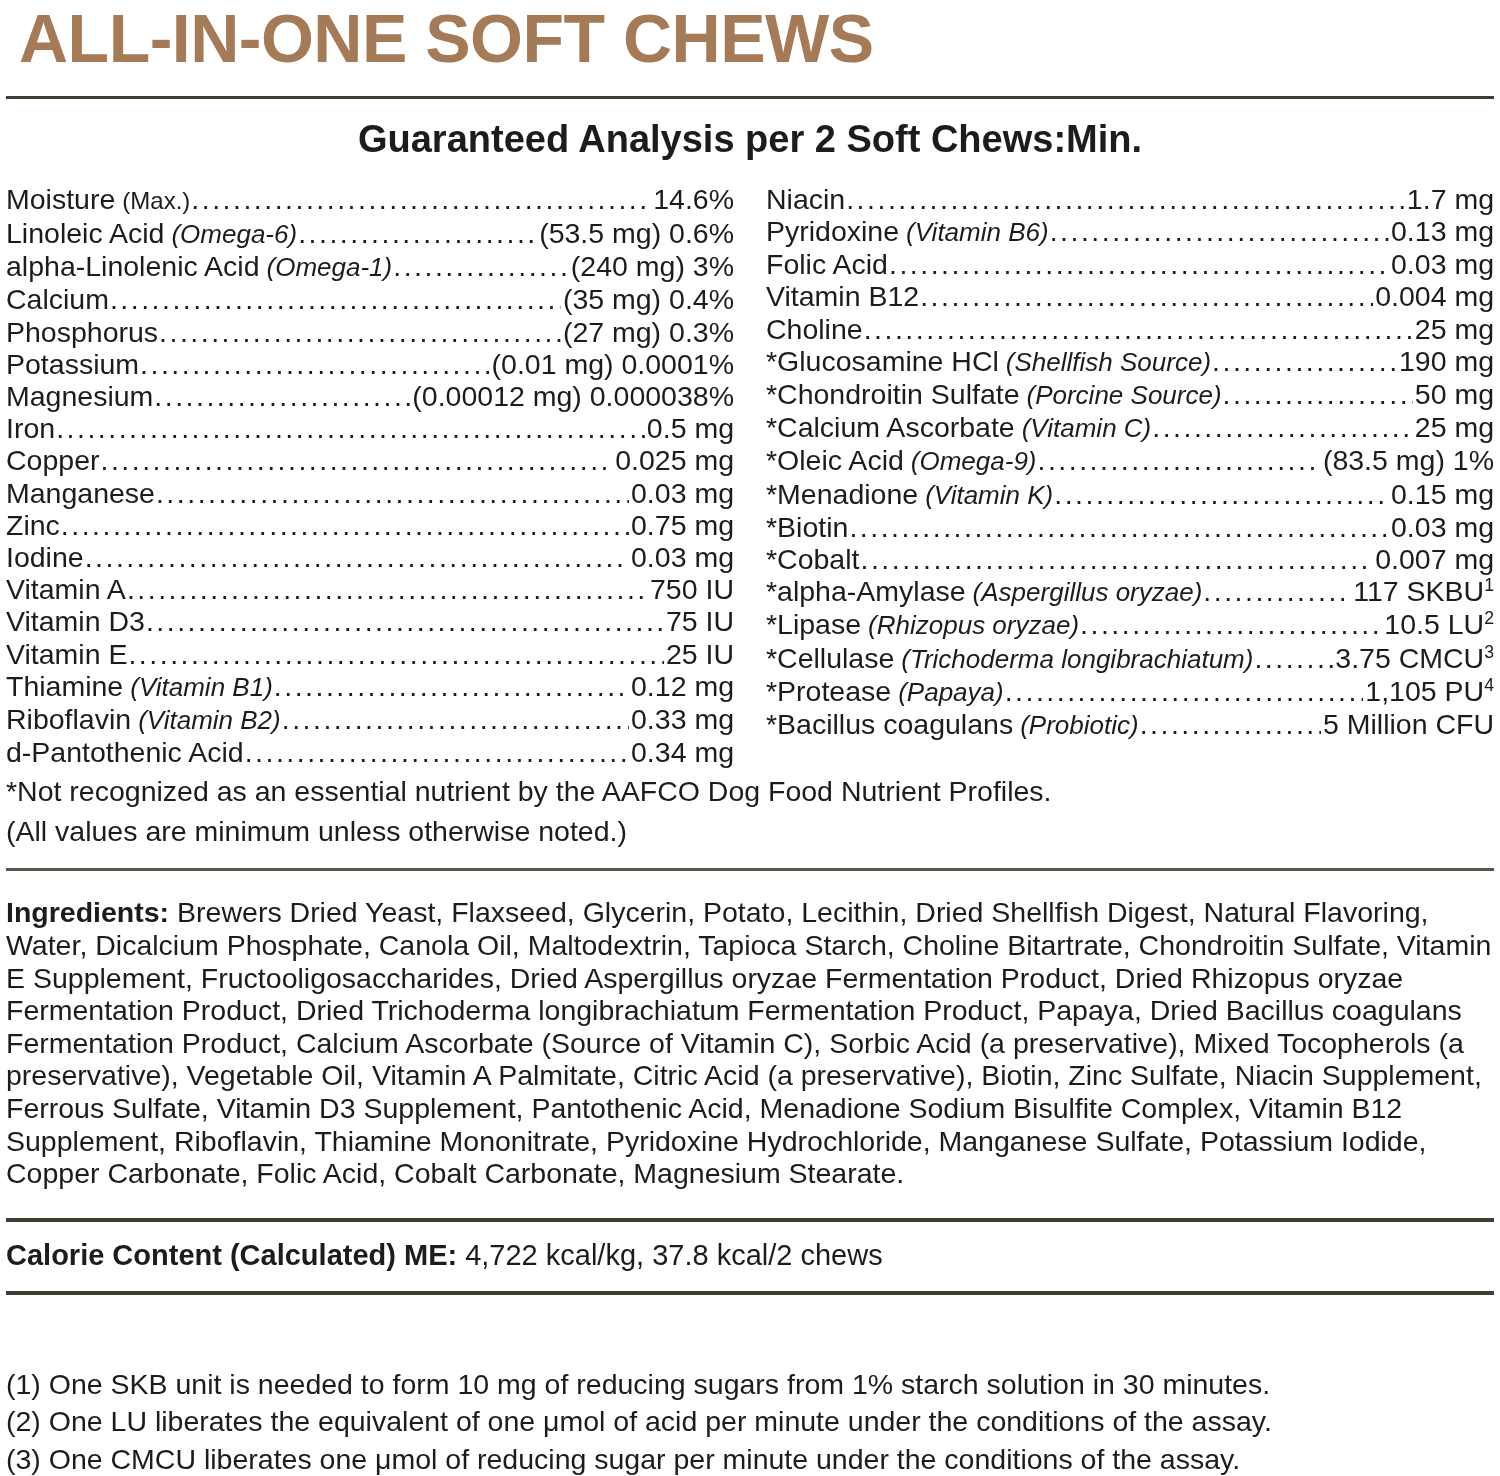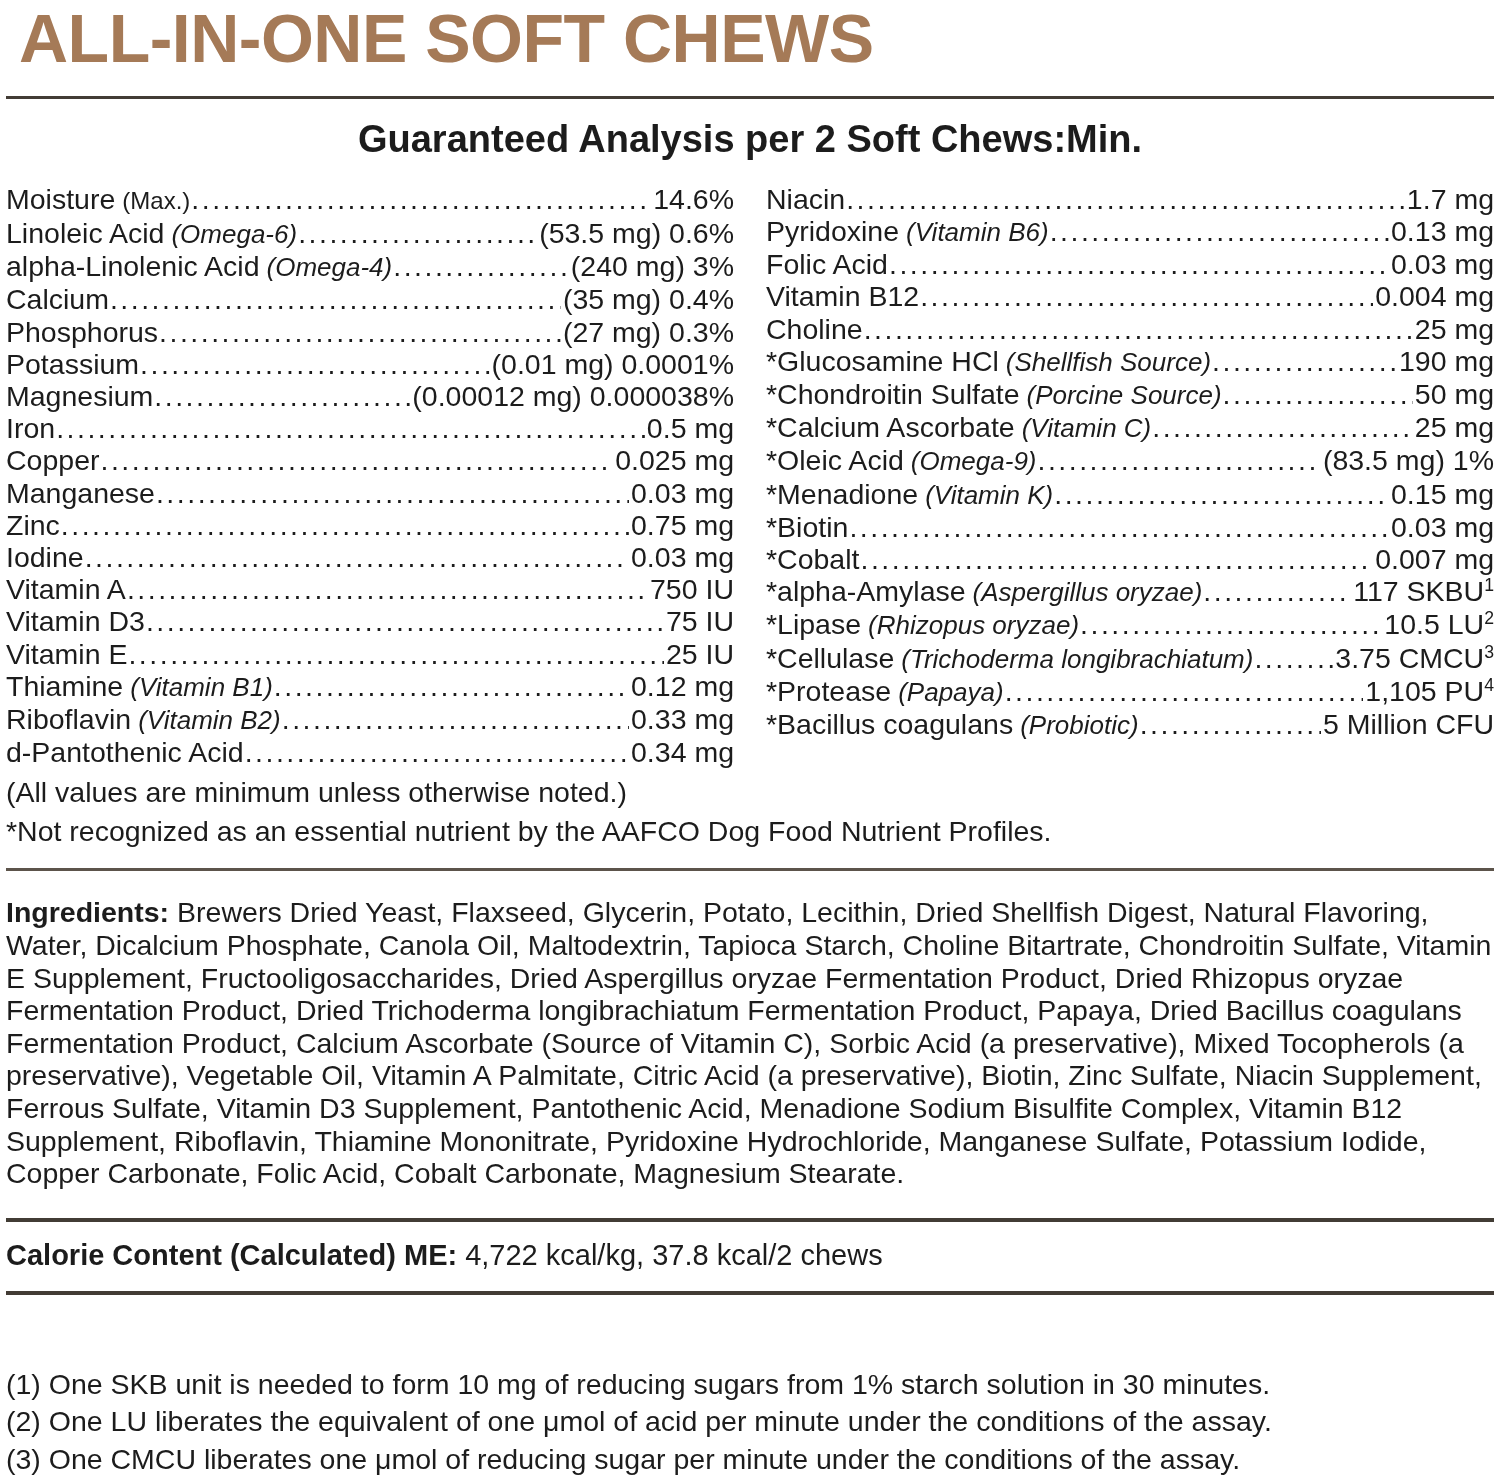--- a/index.html
+++ b/index.html
@@ -91,21 +91,21 @@
           <span class="ga-value"> 14.6%</span>
         </div>
         <div class="ga-row">
           <span class="ga-label">Linoleic Acid</span>
           <span class="ga-note">(Omega-6)</span>
           <span class="ga-dots"></span>
           <span class="ga-value">(53.5 mg) 0.6%</span>
         </div>
         <div class="ga-row">
           <span class="ga-label">alpha-Linolenic Acid</span>
-          <span class="ga-note">(Omega-4)</span>
+          <span class="ga-note">(Omega-1)</span>
           <span class="ga-dots"></span>
           <span class="ga-value">(240 mg) 3%</span>
         </div>
         <div class="ga-row">
           <span class="ga-label">Calcium</span>
           <span class="ga-dots"></span>
           <span class="ga-value">(35 mg) 0.4%</span>
         </div>
         <div class="ga-row">
           <span class="ga-label">Phosphorus</span>
@@ -273,22 +273,22 @@
         </div>
         <div class="ga-row">
           <span class="ga-label">*Bacillus coagulans</span>
           <span class="ga-note">(Probiotic)</span>
           <span class="ga-dots"></span>
           <span class="ga-value">5 Million CFU</span>
         </div>
       </div>
   </div>
 
+  <p class="ga-note-line aafco">*Not recognized as an essential nutrient by the AAFCO Dog Food Nutrient Profiles.</p>
   <p class="ga-note-line">(All values are minimum unless otherwise noted.)</p>
-  <p class="ga-note-line aafco">*Not recognized as an essential nutrient by the AAFCO Dog Food Nutrient Profiles.</p>
 
   <hr class="rule rule-mid">
 
   <p class="ingredients"><span class="inline-label">Ingredients:</span><span>Brewers Dried Yeast, Flaxseed, Glycerin, Potato, Lecithin, Dried Shellfish Digest, Natural Flavoring, Water, Dicalcium Phosphate, Canola Oil, Maltodextrin, Tapioca Starch, Choline Bitartrate, Chondroitin Sulfate, Vitamin E Supplement, Fructooligosaccharides, Dried Aspergillus oryzae Fermentation Product, Dried Rhizopus oryzae Fermentation Product, Dried Trichoderma longibrachiatum Fermentation Product, Papaya, Dried Bacillus coagulans Fermentation Product, Calcium Ascorbate (Source of Vitamin C), Sorbic Acid (a preservative), Mixed Tocopherols (a preservative), Vegetable Oil, Vitamin A Palmitate, Citric Acid (a preservative), Biotin, Zinc Sulfate, Niacin Supplement, Ferrous Sulfate, Vitamin D3 Supplement, Pantothenic Acid, Menadione Sodium Bisulfite Complex, Vitamin B12 Supplement, Riboflavin, Thiamine Mononitrate, Pyridoxine Hydrochloride, Manganese Sulfate, Potassium Iodide, Copper Carbonate, Folic Acid, Cobalt Carbonate, Magnesium Stearate.</span></p>
 
   <hr class="rule rule-cal rule-cal-a">
 
   <p class="calories"><span class="inline-label">Calorie Content (Calculated) ME:</span><span>4,722 kcal/kg, 37.8 kcal/2 chews</span></p>
 
   <hr class="rule rule-cal rule-cal-b">

